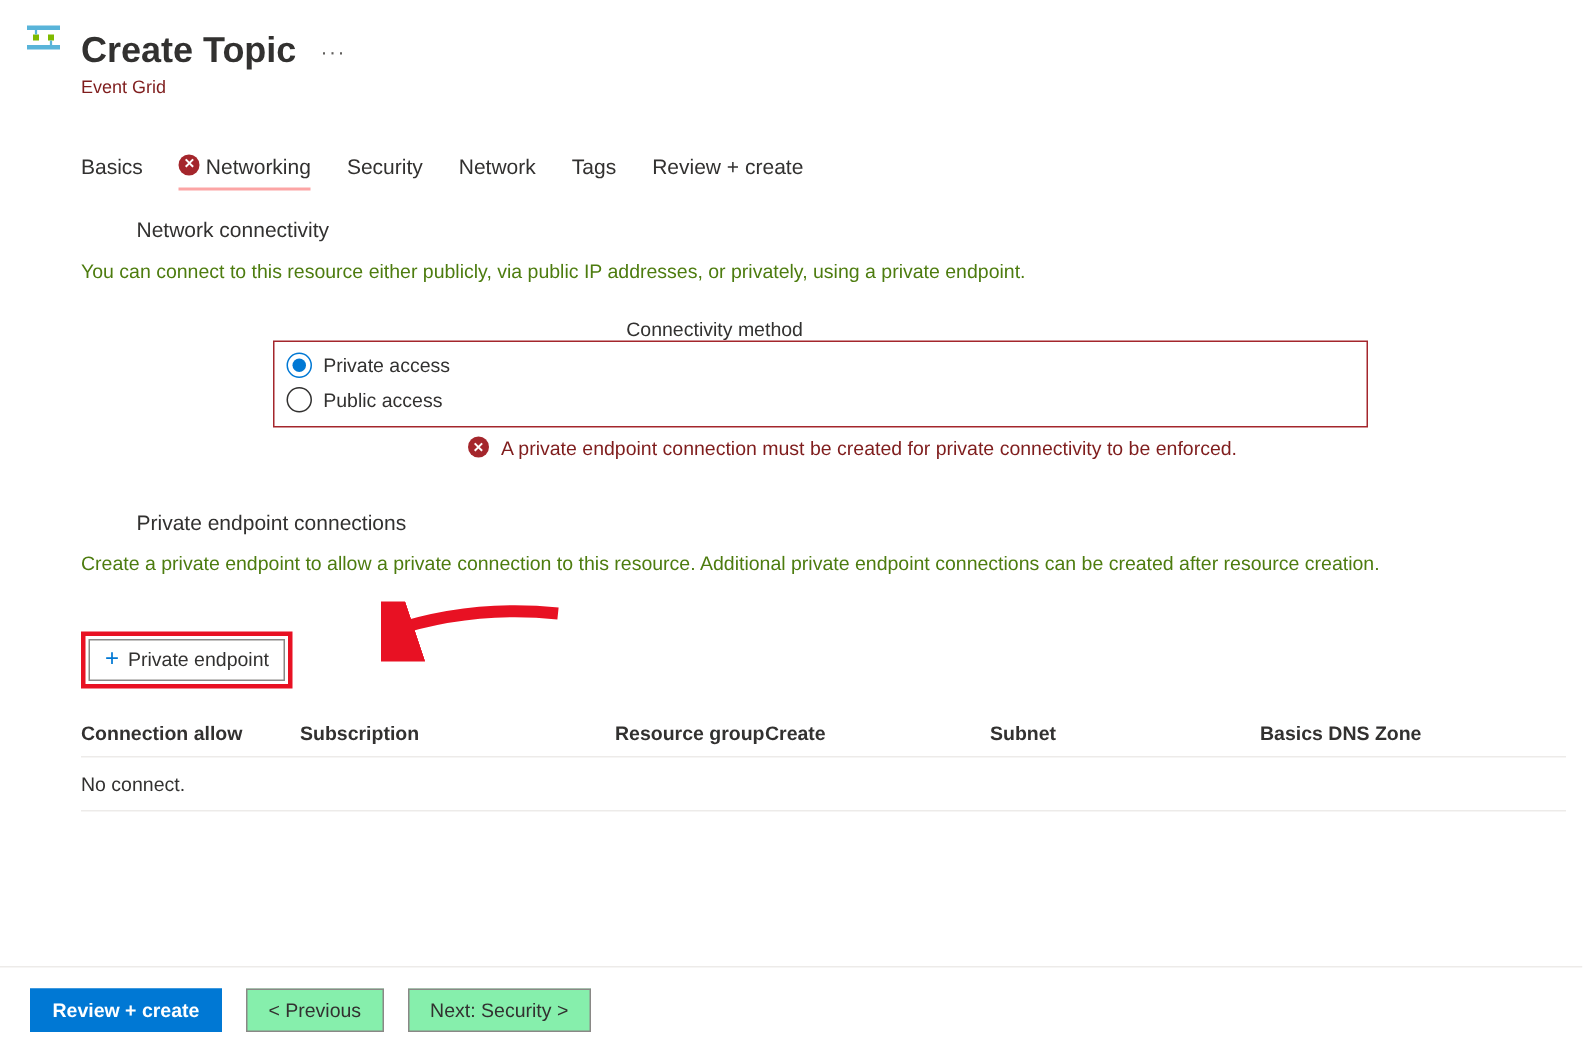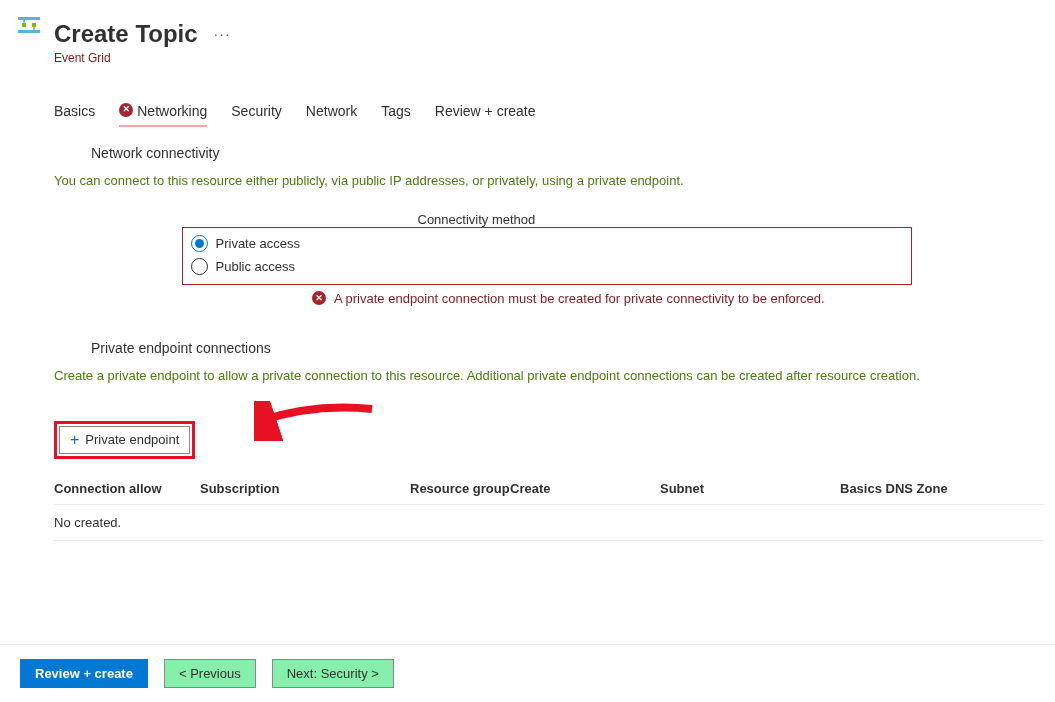--- a/index.html
+++ b/index.html
@@ -272,21 +272,21 @@
     <div class="table">
       <div class="thead">
         <div class="th1">Connection allow</div>
         <div class="th2">Subscription</div>
         <div class="th3">Resource group</div>
         <div class="th4">Create</div>
         <div class="th5">Subnet</div>
         <div class="th6">Basics DNS Zone</div>
       </div>
       <div class="tbody">
-        <span>No created.</span>
+        <span>No connect.</span>
       </div>
     </div>
 
   </div>
 </div>
 
 <div class="footer">
   <button class="btn primary">Review + create</button>
   <button class="btn">&lt; Previous</button>
   <button class="btn">Next: Security &gt;</button>

